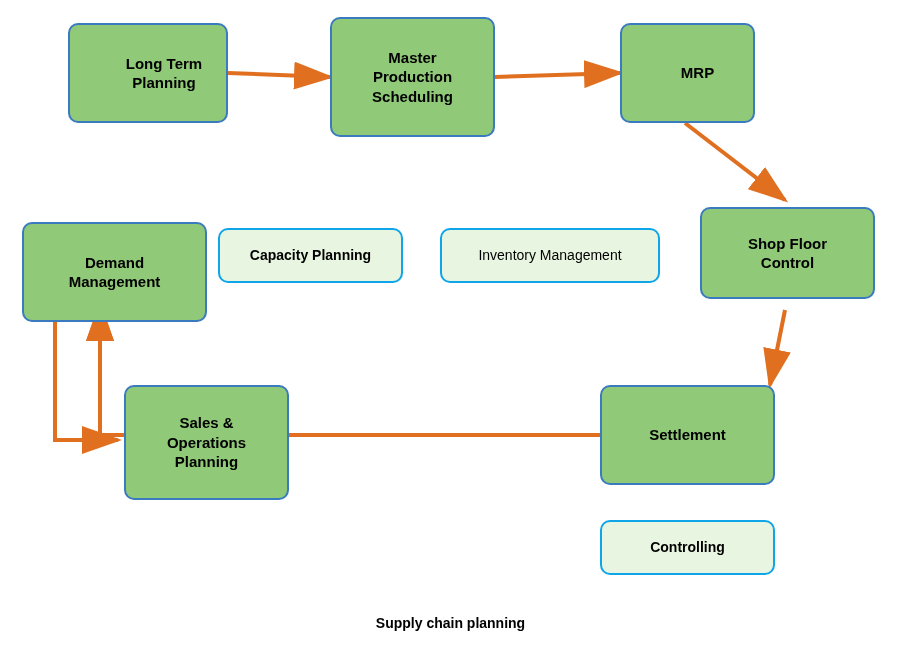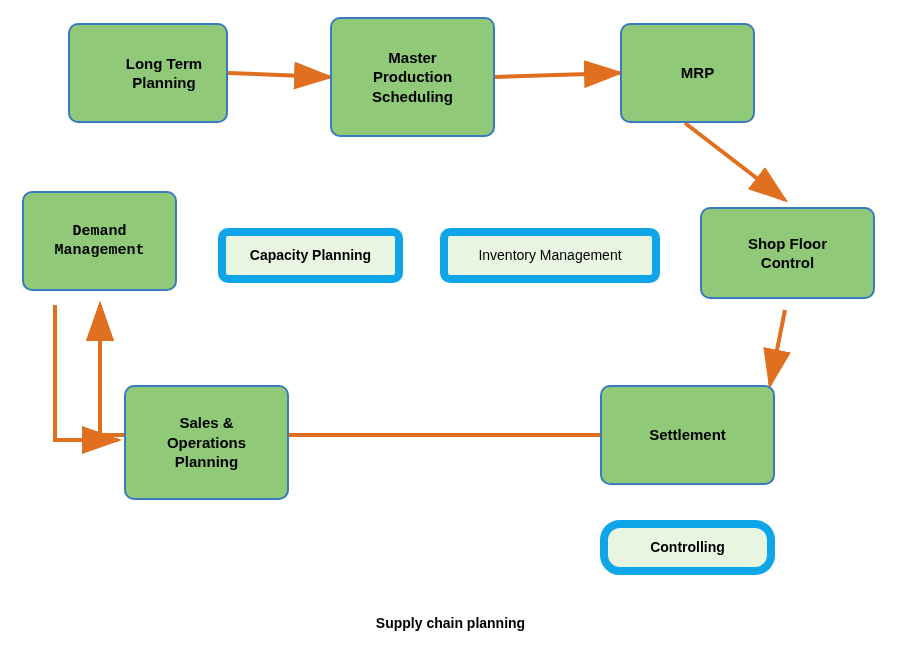--- a/index.html
+++ b/index.html
@@ -30,21 +30,21 @@
       line-height: 1.3;
     }
 
     .node-green {
       background-color: #90c978;
       border: 2px solid #3a7abf;
     }
 
     .node-outline {
       background-color: #e8f5e0;
-      border: 8px solid #0ea5e9;
+      border: 2px solid #0ea5e9;
     }
 
     .caption {
       position: absolute;
       font-weight: bold;
       font-size: 14px;
       text-align: center;
     }
 
     svg.arrows {
@@ -97,41 +97,41 @@
   </div>
 
   <div class="node node-green" style="left:620px; top:23px; width:135px; height:100px;padding-left:20px;">
     <span>MRP</span>
   </div>
 
   <div class="node node-green" style="left:700px; top:207px; width:175px; height:92px;">
     <span>Shop Floor<br>Control</span>
   </div>
 
-  <div class="node node-green" style="left:22px; top:191px; width:155px; height:100px;font-family:Liberation Mono, monospace;">
+  <div class="node node-green" style="left:22px; top:222px; width:185px; height:100px;">
     <span>Demand<br>Management</span>
   </div>
 
   <div class="node node-outline" style="left:218px; top:228px; width:185px; height:55px; font-size:14px; font-weight:bold;">
     <span>Capacity Planning</span>
   </div>
 
   <div class="node node-outline" style="left:440px; top:228px; width:220px; height:55px; font-size:14px; font-weight:normal;">
     <span>Inventory Management</span>
   </div>
 
   <div class="node node-green" style="left:118px; top:385px; width:165px; height:115px;margin-left:6px;">
     <span>Sales &amp;<br>Operations<br>Planning</span>
   </div>
 
   <div class="node node-green" style="left:600px; top:385px; width:175px; height:100px;">
     <span>Settlement</span>
   </div>
 
-  <div class="node node-outline" style="left:600px; top:520px; width:175px; height:55px; font-size:14px; font-weight:bold;border-radius:20px;">
+  <div class="node node-outline" style="left:600px; top:520px; width:175px; height:55px; font-size:14px; font-weight:bold;">
     <span>Controlling</span>
   </div>
 
   <div class="caption" style="bottom:18px; left:0; right:0; text-align:center;margin-top:28px;">
     <span>Supply chain planning</span>
   </div>
 
 </div>
 
 </body></html>

